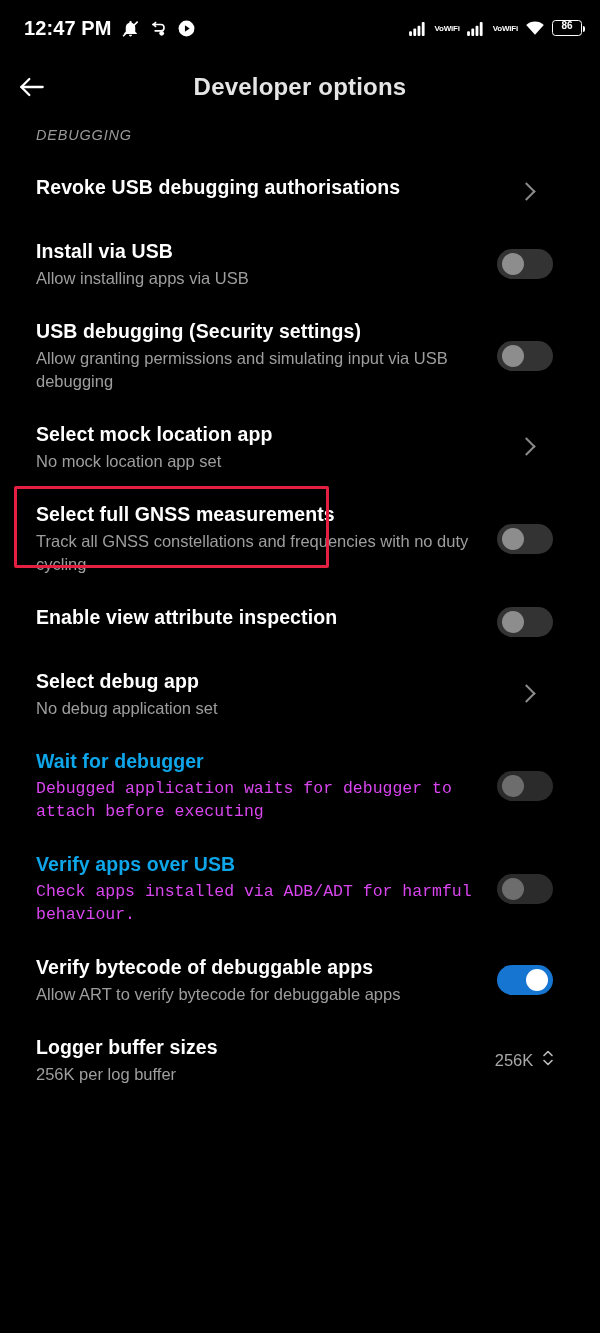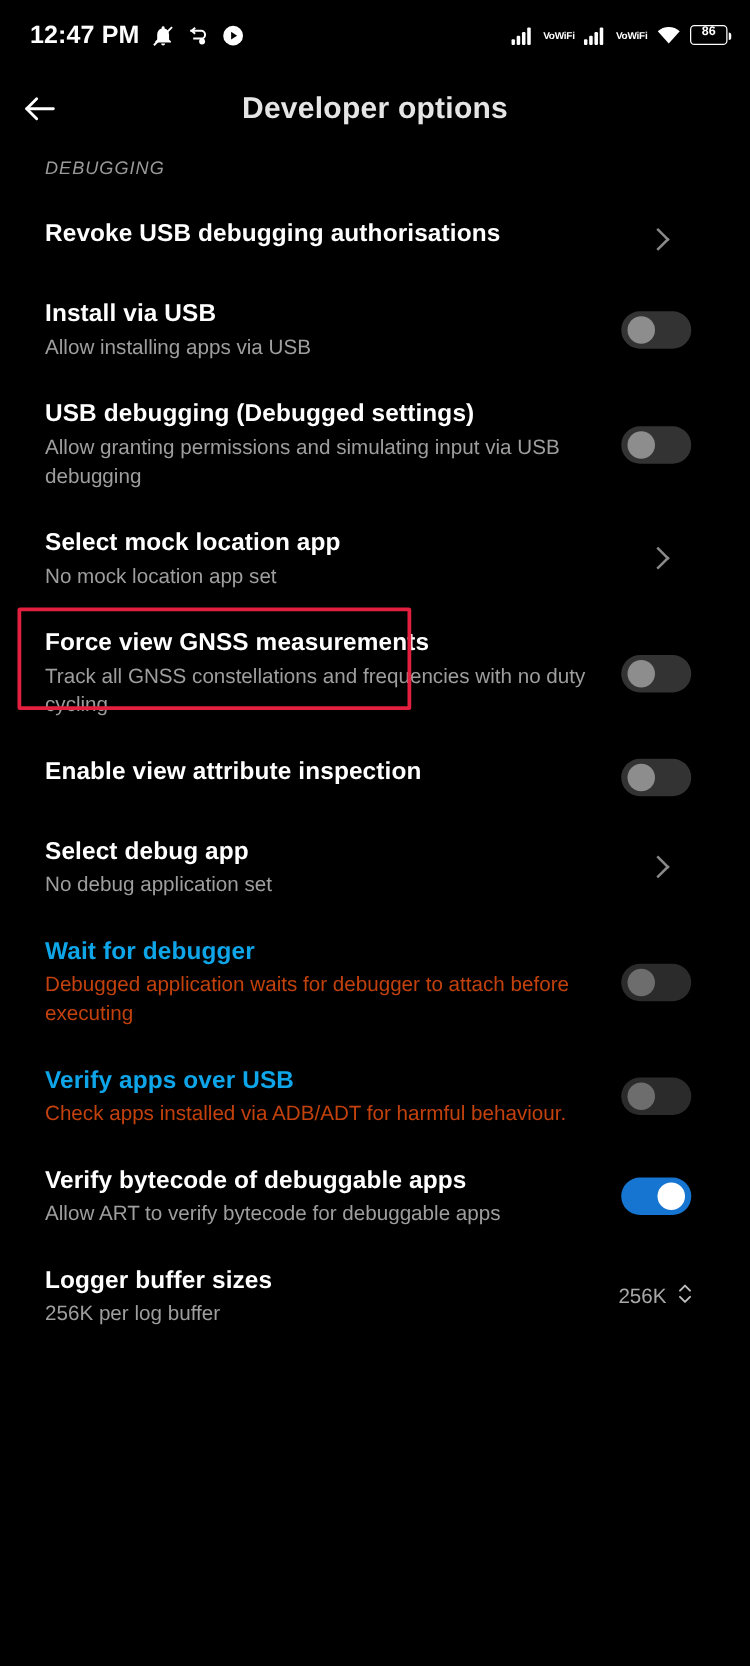--- a/index.html
+++ b/index.html
@@ -67,21 +67,21 @@
   .row-text { flex: 1; padding-right: 14px; max-width: 460px; }
   .row-title {
     color: #ffffff; font-size: 19.5px; font-weight: 700; line-height: 26px;
     letter-spacing: .1px;
   }
   .row-sub {
     color: #9e9e9e; font-size: 16.5px; font-weight: 400; line-height: 23px;
     margin-top: 3px;
   }
   .row.disabled .row-title { color: #0ea5e9; }
-  .row.disabled .row-sub { color: #c2410c; }
+  .row.disabled .row-sub { color: #d946ef; font-family: Liberation Mono, monospace; }
 
   .row-accessory {
     width: 78px; display: flex; align-items: center; justify-content: center;
     align-self: center; flex: none;
   }
 
   
   .toggle {
     position: relative; width: 56px; height: 30px; border-radius: 15px;
     background: #333333; flex: none; cursor: pointer;
@@ -213,41 +213,41 @@
           <div class="row-sub">Allow installing apps via USB</div>
         </div>
         <div class="row-accessory">
           <div class="toggle">
             <div class="knob"></div>
           </div>
         </div>
       </div>
       <div class="row">
         <div class="row-text">
-          <div class="row-title">USB debugging (Debugged settings)</div>
+          <div class="row-title">USB debugging (Security settings)</div>
           <div class="row-sub">Allow granting permissions and simulating input via USB debugging</div>
         </div>
         <div class="row-accessory">
           <div class="toggle">
             <div class="knob"></div>
           </div>
         </div>
       </div>
       <div class="row">
         <div class="row-text">
           <div class="row-title">Select mock location app</div>
           <div class="row-sub">No mock location app set</div>
         </div>
         <div class="row-accessory">
           <div class="chevron"></div>
         </div>
       </div>
       <div class="row">
         <div class="row-text">
-          <div class="row-title">Force view GNSS measurements</div>
+          <div class="row-title">Select full GNSS measurements</div>
           <div class="row-sub">Track all GNSS constellations and frequencies with no duty cycling</div>
         </div>
         <div class="row-accessory">
           <div class="toggle">
             <div class="knob"></div>
           </div>
         </div>
       </div>
       <div class="row">
         <div class="row-text">

